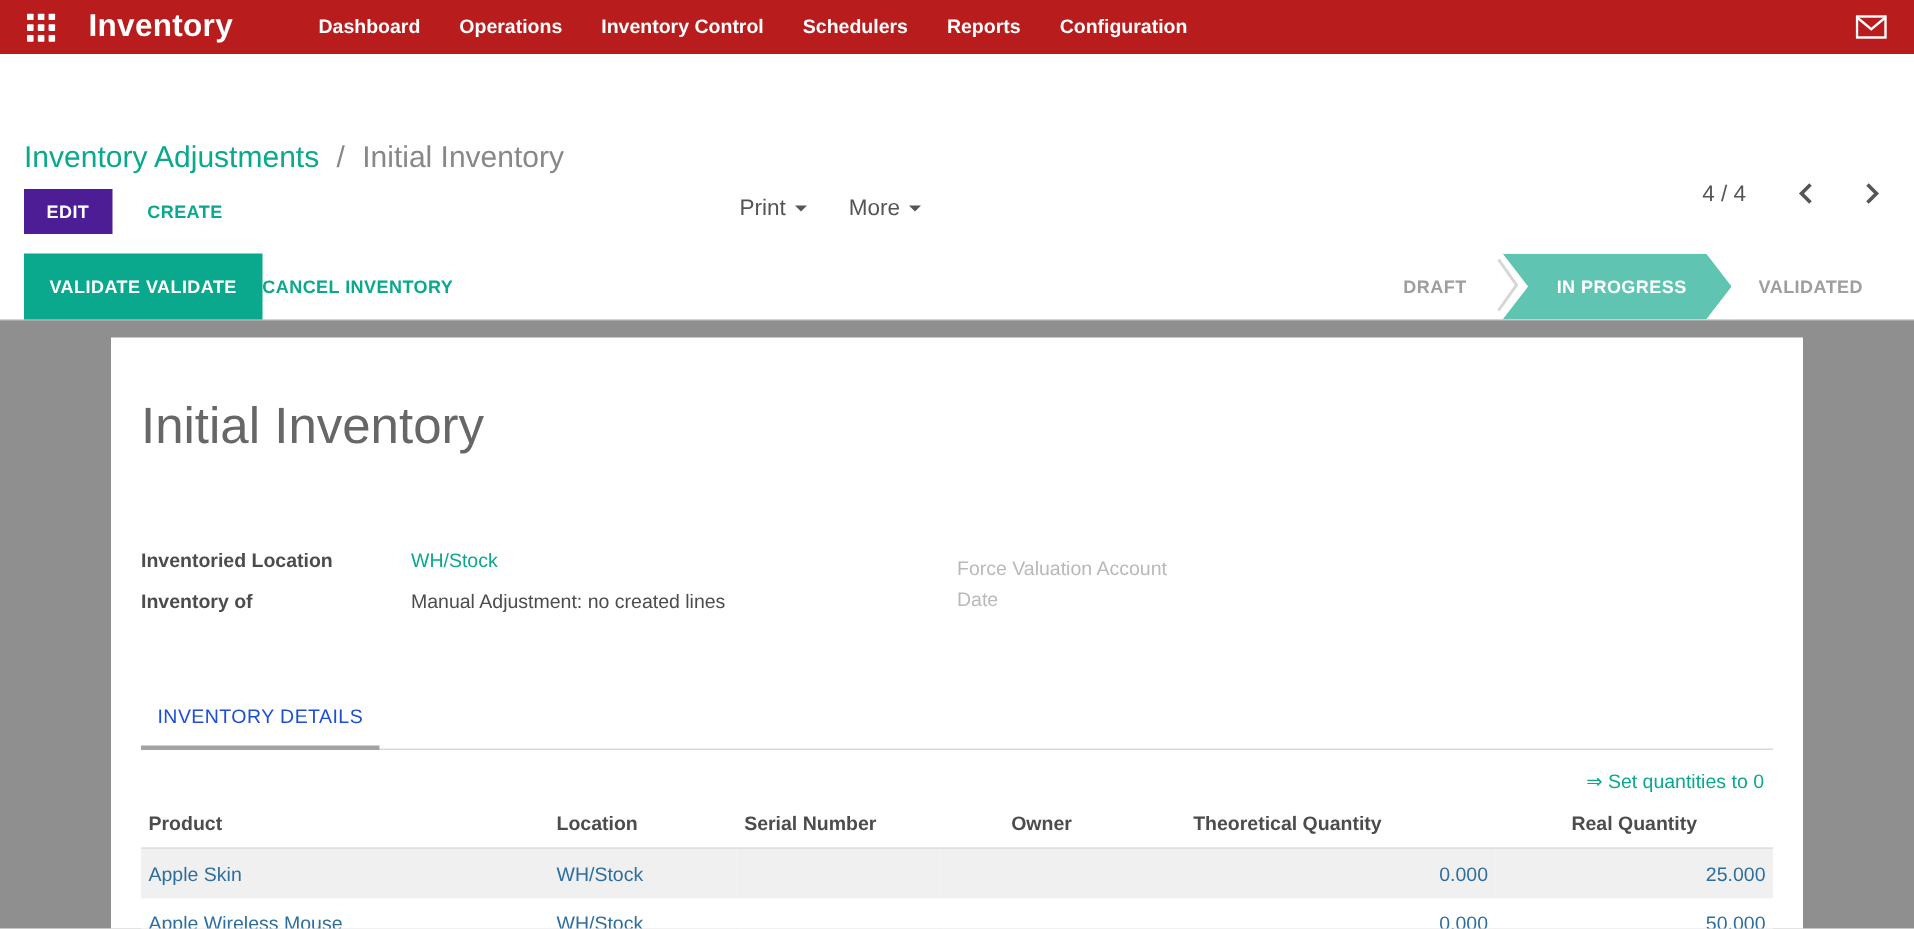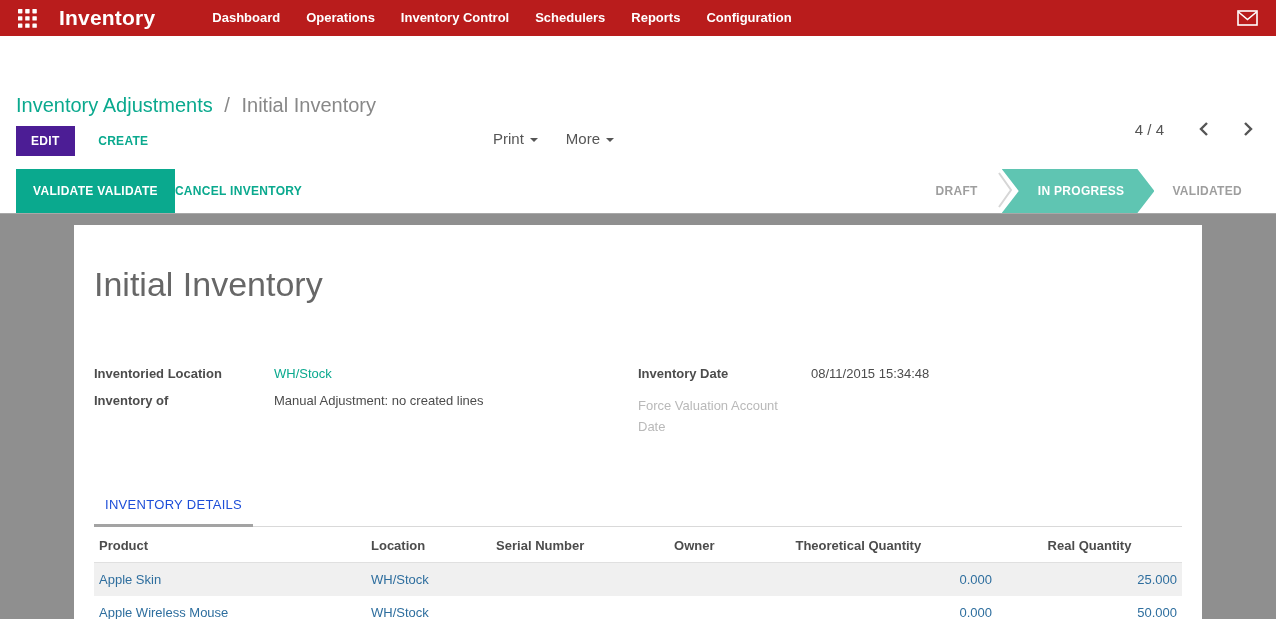--- a/index.html
+++ b/index.html
@@ -179,34 +179,33 @@
           <span class="field-label">Inventoried Location</span>
           <span class="field-value link">WH/Stock</span>
         </div>
         <div class="field-row">
           <span class="field-label">Inventory of</span>
           <span class="field-value">Manual Adjustment: no created lines</span>
         </div>
       </div>
       <div class="group group-right">
         <div class="field-row">
-          <span class="field-label">Inventory Date</span>
-          <span class="field-value">08/11/2015 15:34:48</span>
-        </div>
-        <div class="field-row">
           <span class="field-label muted">Force Valuation Account Date</span>
           <span class="field-value"></span>
         </div>
       </div>
     </div>
 
     <div class="tabbar">
       <span class="tab-active">INVENTORY DETAILS</span>
     </div>
 
+    <div class="link-row">
+      <span class="set-zero-link">⇒ Set quantities to 0</span>
+    </div>
 
     <table>
       <thead>
         <tr>
           <th class="col-product">Product</th>
           <th class="col-location">Location</th>
           <th class="col-serial">Serial Number</th>
           <th class="col-owner">Owner</th>
           <th class="col-theoretical">Theoretical Quantity</th>
           <th class="col-real">Real Quantity</th>

